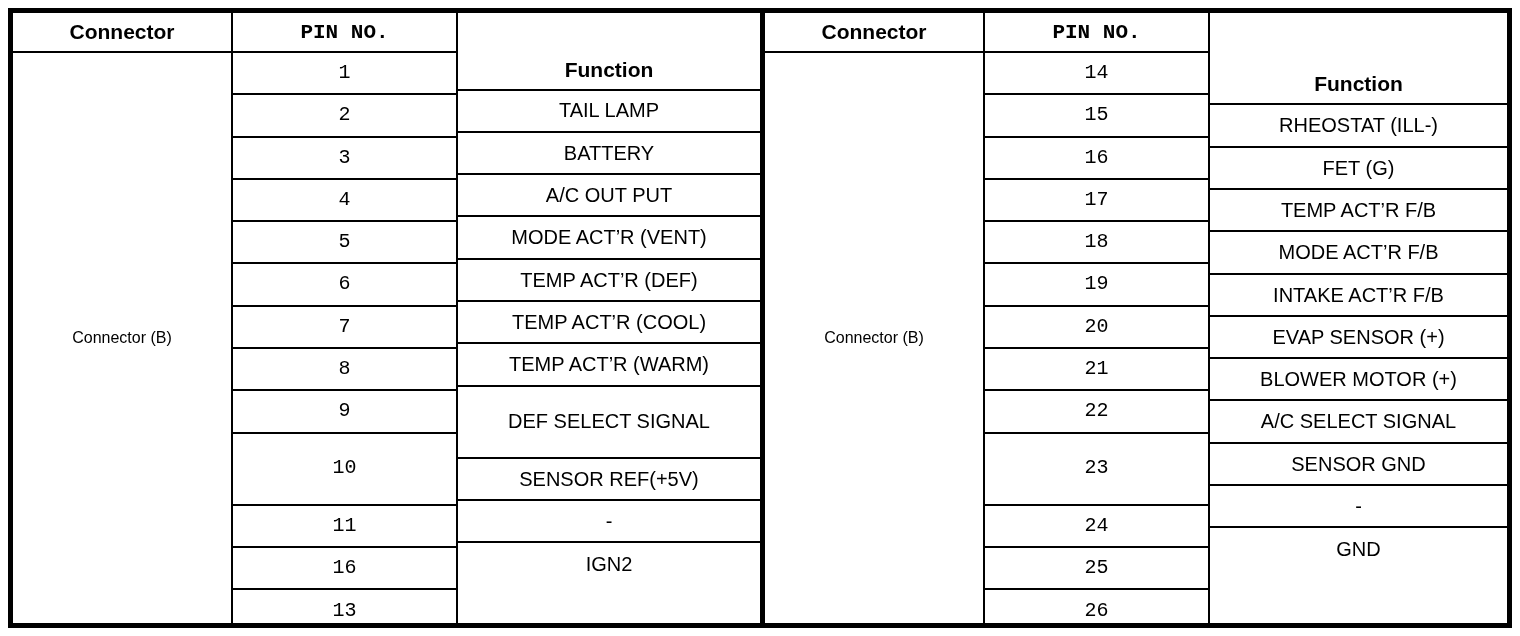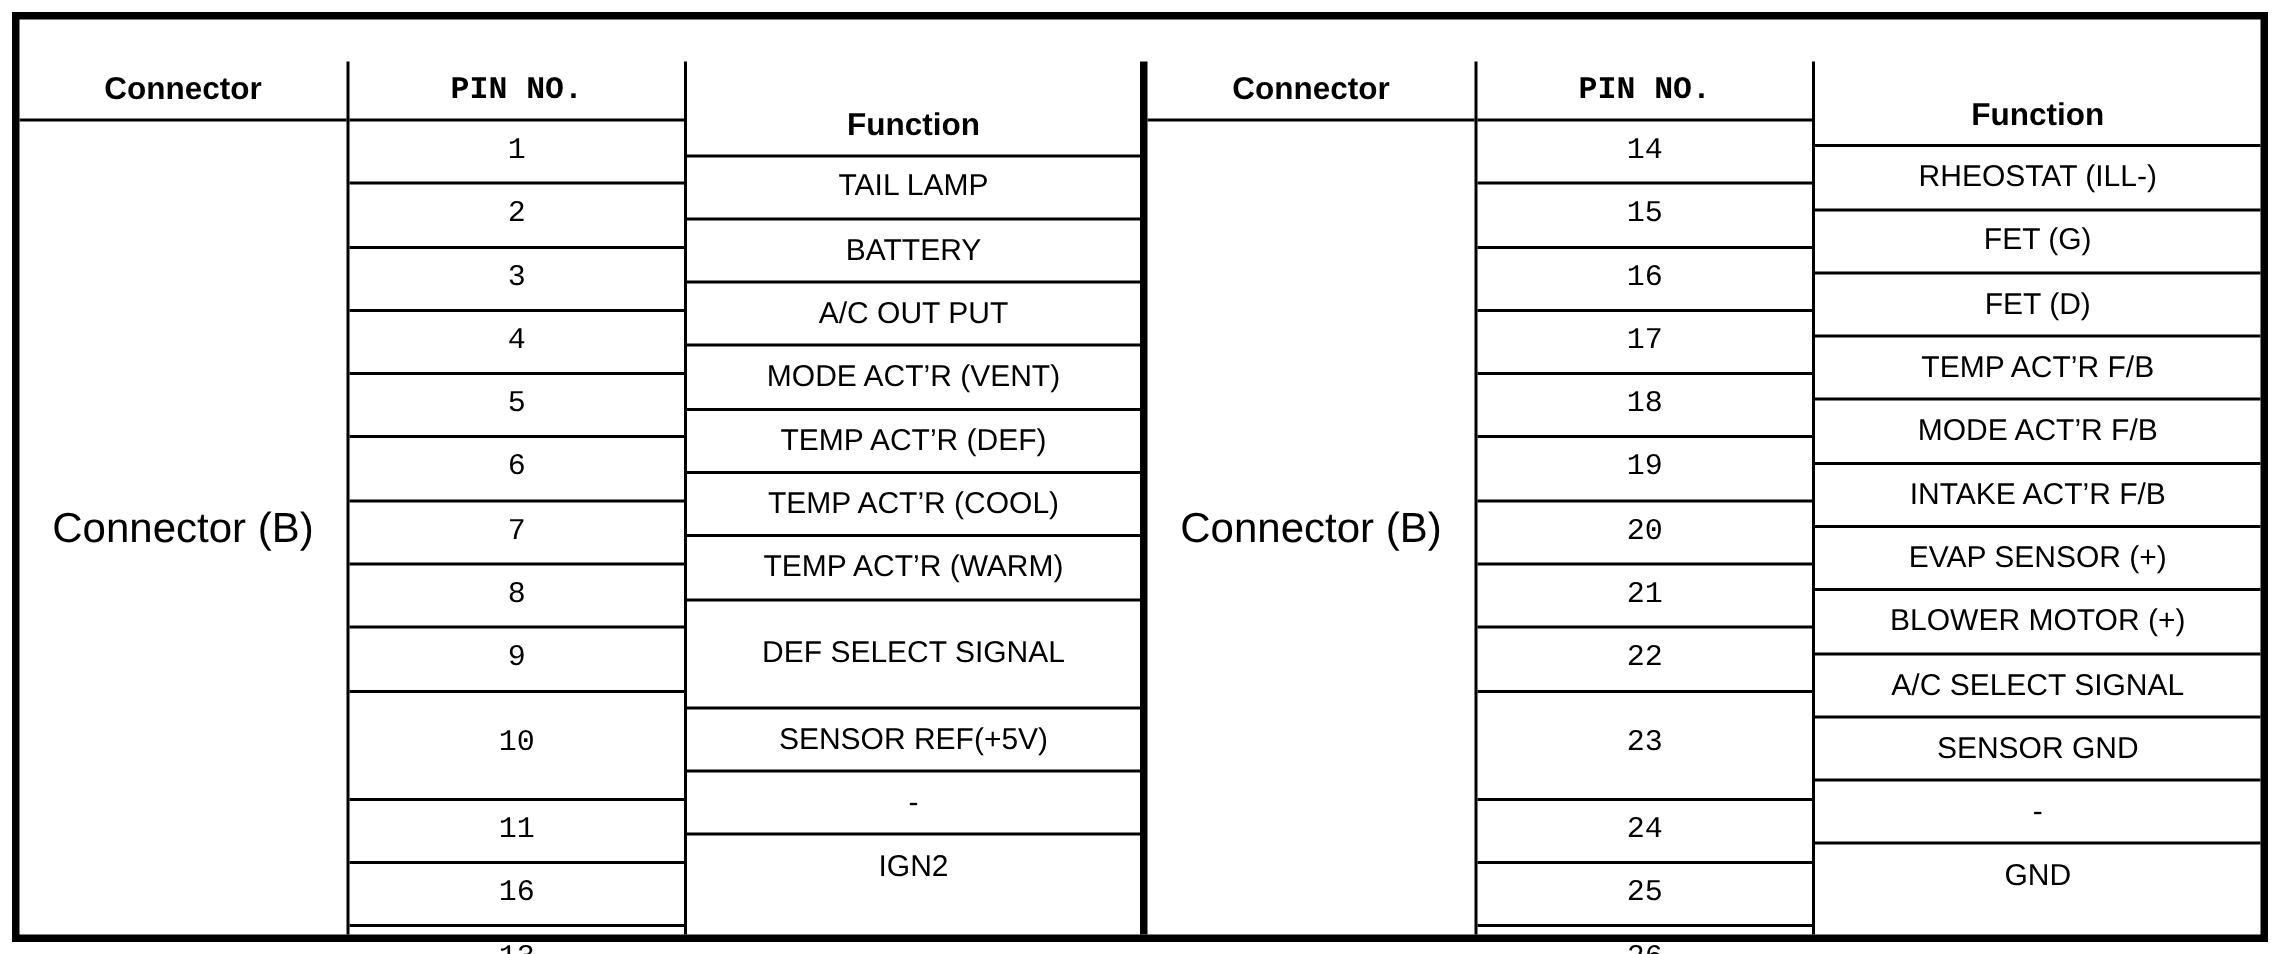--- a/index.html
+++ b/index.html
@@ -16,21 +16,20 @@
     box-sizing:border-box;
     border:5px solid #000000;
     display:flex;
     background:#ffffff;
   }
   .half{
     flex:0 0 auto;
     display:flex;
     flex-direction:column;
     box-sizing:border-box;
-    margin-top:28px;
   }
   .half.left{width:747px;}
   .half.right{width:747px;border-left:5px solid #000000;}
 
   .grid{
     display:flex;
     flex-direction:row;
     width:100%;
     height:100%;
     box-sizing:border-box;
@@ -47,21 +46,21 @@
     font-weight:bold;
     font-size:21px;
     color:#000;
     border-bottom:2px solid #000;
     letter-spacing:0px;
   }
   .mcell{
     box-sizing:border-box;
     flex:1 1 auto;
     display:flex;align-items:center;justify-content:center;
-    font-size:28px;
+    font-size:16px;
     color:#000;
   }
   .cell{
     box-sizing:border-box;
     flex:0 0 42.3px;
     height:42.3px;
     display:flex;align-items:center;justify-content:center;
     font-size:20px;
     color:#000;
     border-bottom:2px solid #000;
@@ -142,21 +141,20 @@
         <div class="cell tall">23</div>
         <div class="cell">24</div>
         <div class="cell">25</div>
         <div class="cell last">26</div>
       </div>
 
       <div class="col-fn">
         <div class="hcell">Function</div>
         <div class="cell">RHEOSTAT (ILL-)</div>
         <div class="cell">FET (G)</div>
-        <div class="cell">FET (D)</div>
         <div class="cell">TEMP ACT’R F/B</div>
         <div class="cell">MODE ACT’R F/B</div>
         <div class="cell">INTAKE ACT’R F/B</div>
         <div class="cell">EVAP SENSOR (+)</div>
         <div class="cell">BLOWER MOTOR (+)</div>
         <div class="cell">A/C SELECT SIGNAL</div>
         <div class="cell">SENSOR GND</div>
         <div class="cell">-</div>
         <div class="cell last">GND</div>
       </div>

